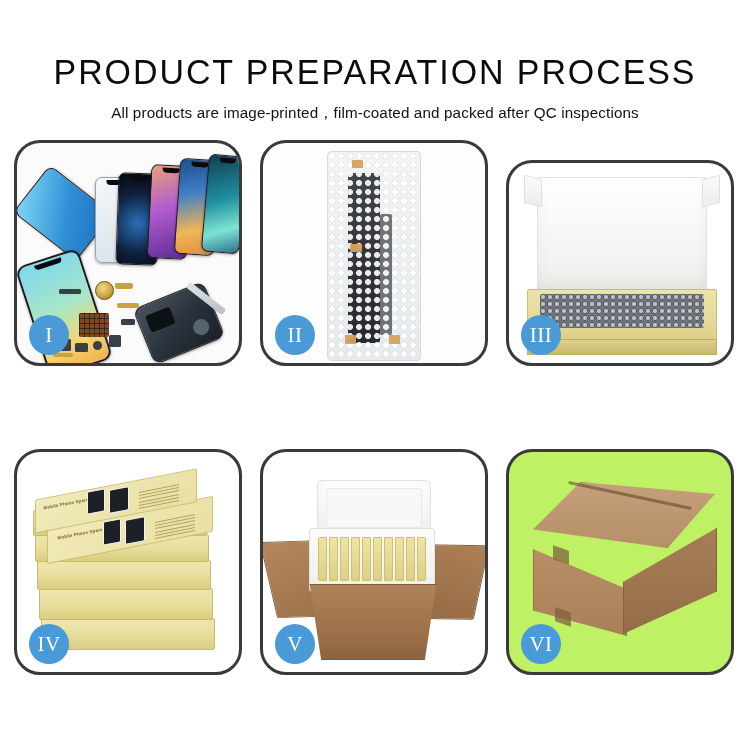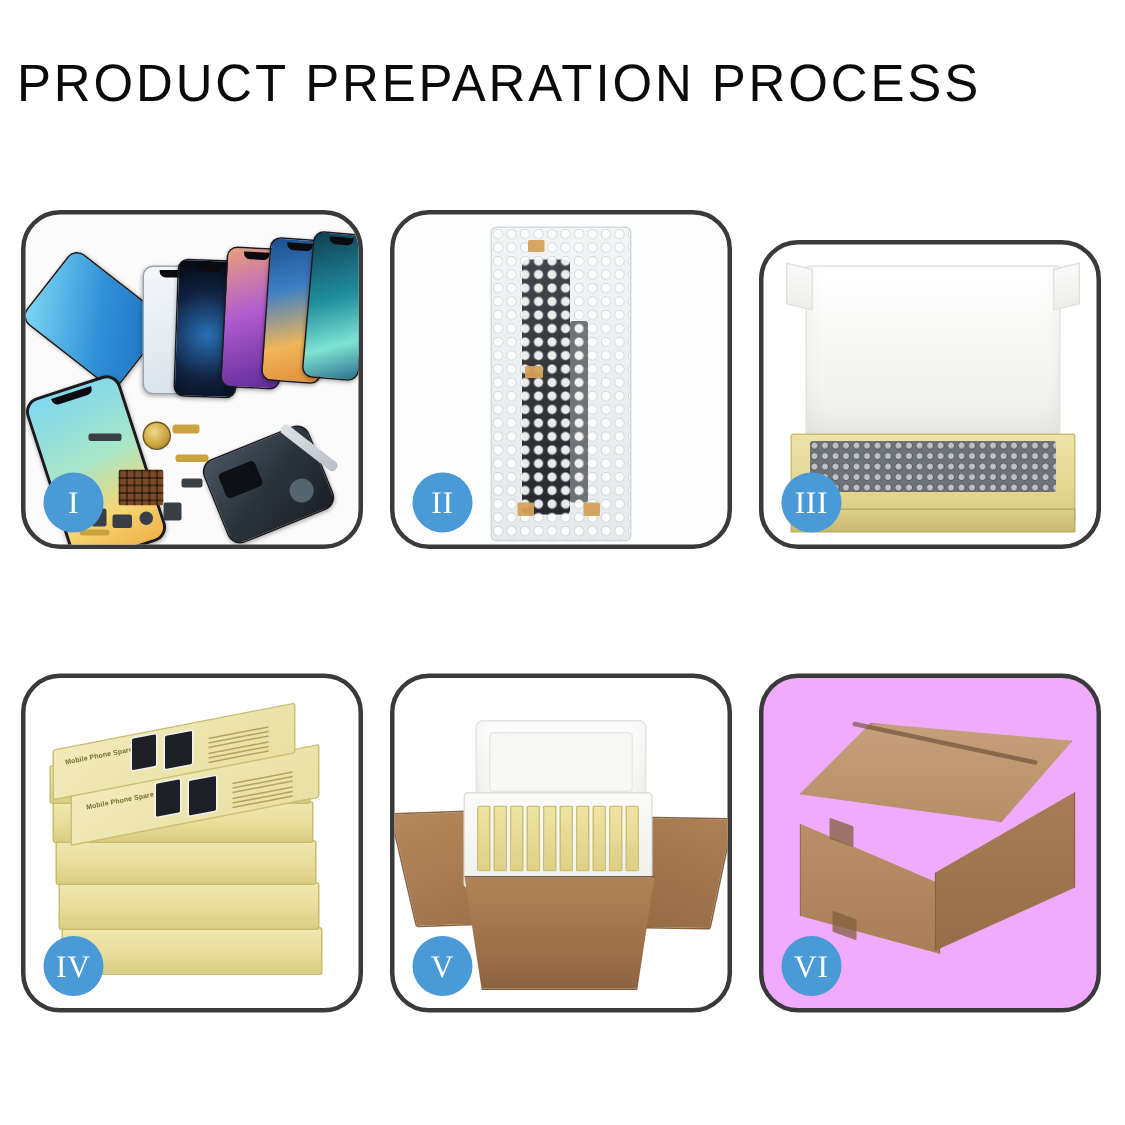--- a/index.html
+++ b/index.html
@@ -7,21 +7,21 @@
     background: #ffffff;
   }
   body {
     width: 750px; height: 750px;
     font-family: "Liberation Sans", sans-serif;
     overflow: hidden;
     position: relative;
   }
 
   
-  .header { padding-top: 38px; }
+  .header { text-align: center; padding-top: 54px; }
   .title {
     font-family: "Liberation Sans", sans-serif;
     font-size: 35px;
     font-weight: 400;
     letter-spacing: 2.0px;
     color: #0b0b0b;
     line-height: 1.0;
     transform: scaleX(0.97);
     white-space: nowrap;
   }
@@ -319,21 +319,21 @@
     border-radius:1px;
   }
   .carton {
     position:absolute; left:38px; top:132px; width: 142px; height: 74px;
     background: linear-gradient(180deg,#b08257 0%,#9b7048 70%,#8a6340 100%);
     border:1px solid #7e5a3a;
     clip-path: polygon(6% 0, 94% 0, 86% 100%, 14% 100%);
   }
 
   
-  .p6 { background:#f0abfc; }
+  .p6 { background:#bef264; }
   .c6-top {
     position:absolute; left:24px; top:30px; width: 180px; height: 64px;
     background: linear-gradient(180deg,#c6a07a 0%,#b58f68 100%);
     border:1px solid #9d7852;
     clip-path: polygon(26% 0, 100% 18%, 74% 100%, 0 72%);
   }
   .c6-left {
     position:absolute; left:24px; top:78px; width: 92px; height: 104px;
     background: linear-gradient(180deg,#bb9269 0%,#a87f57 100%);
     border:1px solid #95704c;
@@ -353,20 +353,21 @@
   }
   .c6-tape {
     position:absolute; background: rgba(130,96,62,.75); border-radius:1px;
   }
 </style>
 </head>
 <body>
 
 <div class="header">
   <div class="title">PRODUCT PREPARATION PROCESS</div>
+  <div class="subtitle">All products are image-printed，film-coated and packed after QC inspections</div>
 </div>
 
 <div class="grid">
 
   <div class="panel p1">
     <div class="scene">
       <div class="phone ph-a"></div>
       <div class="phone ph-b">
           <span class="notch"></span>
         </div>

